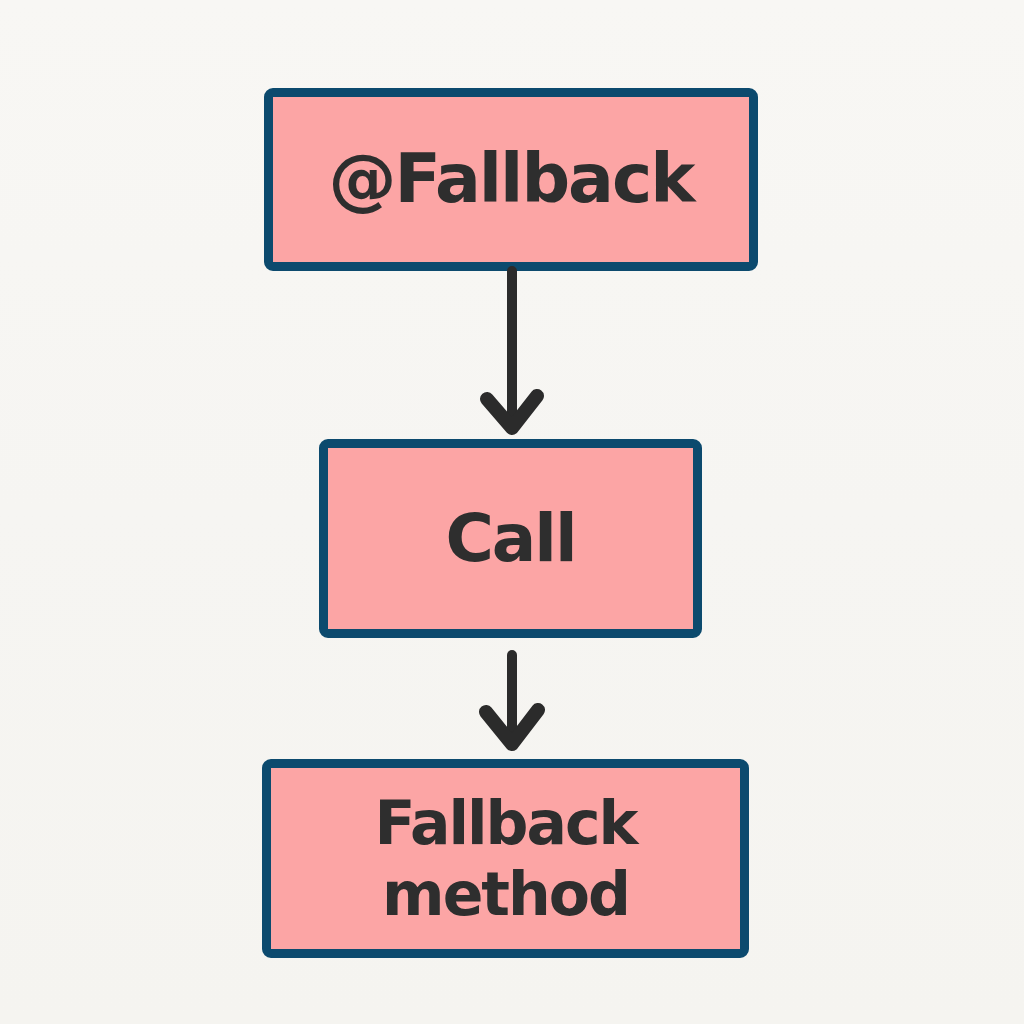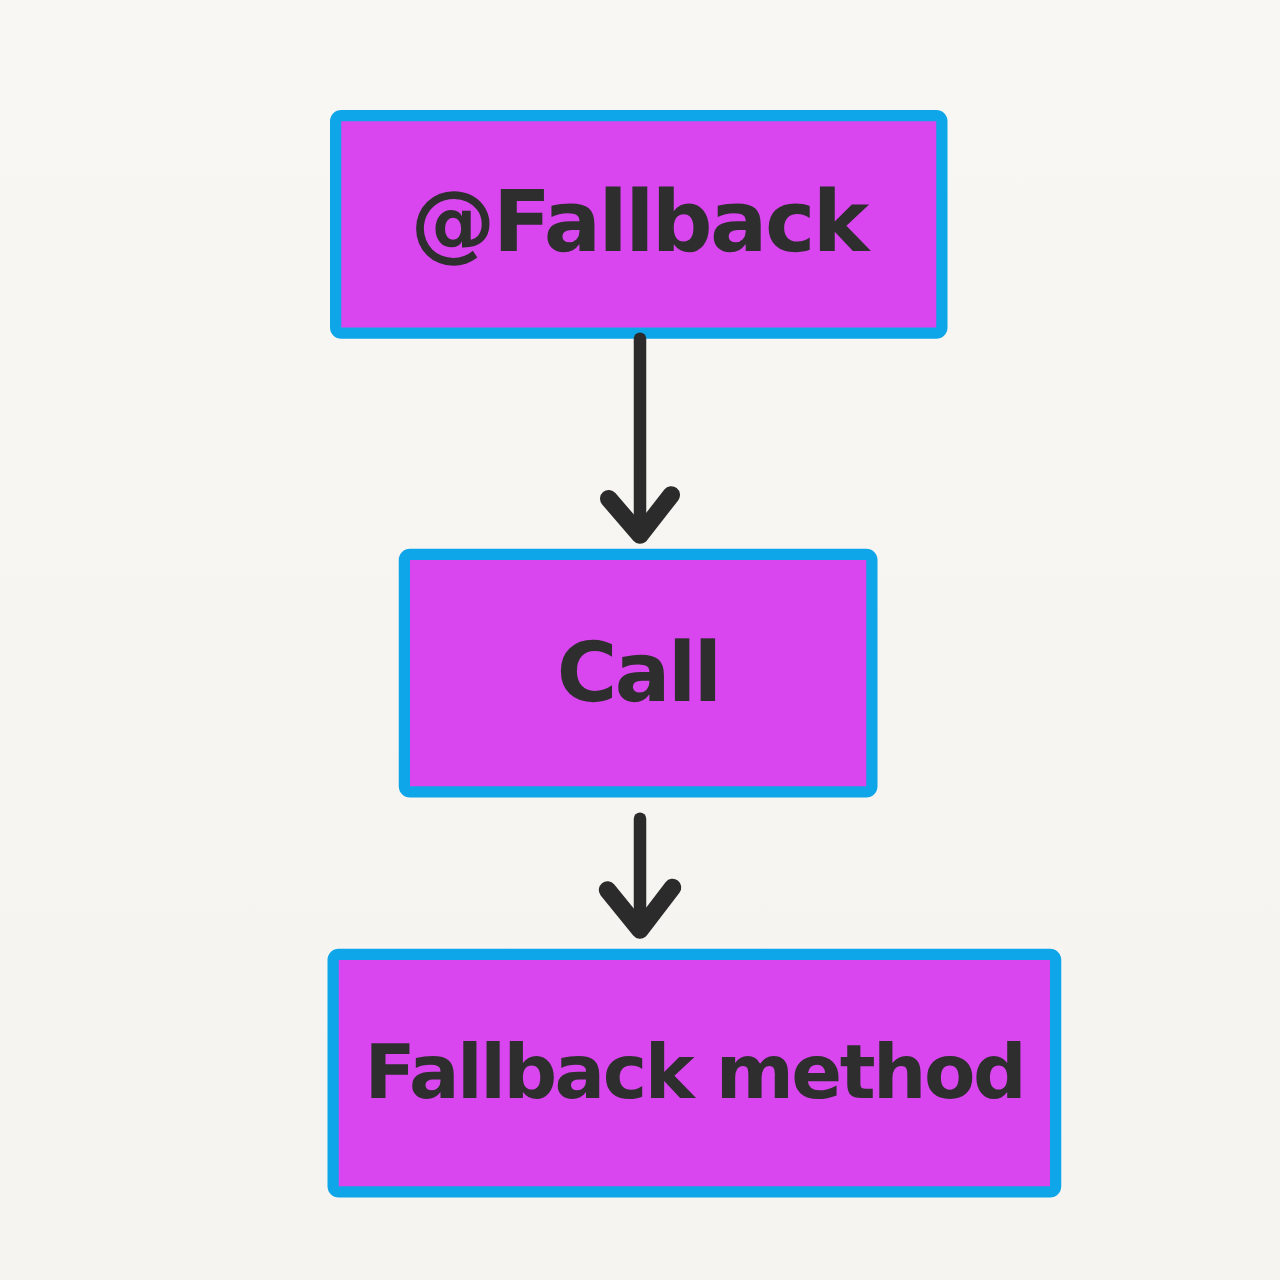--- a/index.html
+++ b/index.html
@@ -15,23 +15,23 @@
     background-image: linear-gradient(180deg, #f8f7f4 0%, #f6f5f2 50%, #f5f4f0 100%);
     font-family: "DejaVu Sans", "Liberation Sans", sans-serif;
   }
   .canvas {
     position: absolute;
     inset: 0;
   }
   .node {
     position: absolute;
     box-sizing: border-box;
-    border: 9px solid #0ea5e9;
+    border: 9px solid #0c4a6e;
     border-radius: 9px;
-    background: #d946ef;
+    background: #fca5a5;
     display: flex;
     align-items: center;
     justify-content: center;
     text-align: center;
     color: #2e2e2e;
     font-weight: 600;
     letter-spacing: -2px;
   }
   .node .label {
     line-height: 1.18;
@@ -47,21 +47,21 @@
   #node-call {
     left: 319px;
     top: 439px;
     width: 383px;
     height: 199px;
     font-size: 66px;
   }
   #node-fallback-method {
     left: 262px;
     top: 759px;
-    width: 587px;
+    width: 487px;
     height: 199px;
     font-size: 60px;
   }
   svg.arrows-layer {
     position: absolute;
     inset: 0;
     pointer-events: none;
   }
 </style>
 </head>

